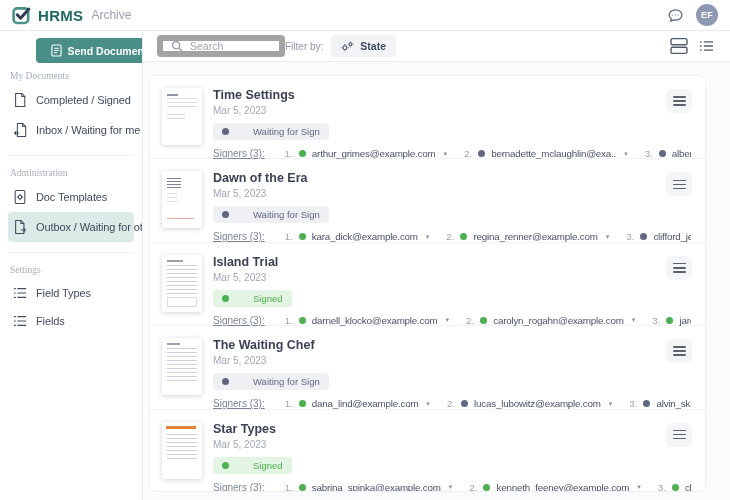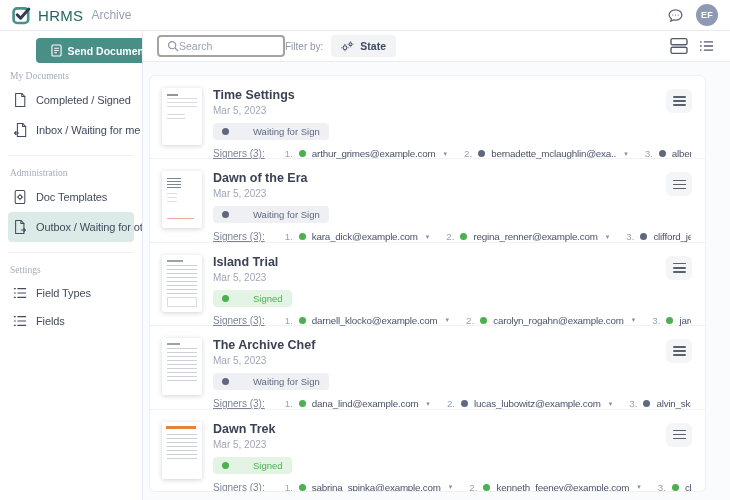--- a/index.html
+++ b/index.html
@@ -3,21 +3,21 @@
 <meta charset="utf-8">
 <style>
   * { box-sizing: border-box; margin: 0; padding: 0; }
   html,body { width:730px; height:500px; }
   body { font-family:"Liberation Sans", sans-serif; background:#fff; -webkit-font-smoothing:antialiased; }
   .app { width:730px; height:500px; display:flex; flex-direction:column; overflow:hidden; background:#fff; }
 
   
   .header { flex:0 0 31px; display:flex; align-items:center; padding:0 12px; border-bottom:1px solid #e9ebf0; background:#fff; }
   .brand { display:flex; align-items:center; gap:6px; }
-  .brand-name { font-size:15px; font-weight:normal; color:#1e6861; letter-spacing:.3px; }
+  .brand-name { font-size:15px; font-weight:bold; color:#1e6861; letter-spacing:.3px; }
   .brand-suffix { font-size:12px; color:#9aa2b1; margin-left:2px; }
   .header-right { margin-left:auto; display:flex; align-items:center; gap:12px; }
   .chat-btn { background:none; border:none; cursor:pointer; display:flex; align-items:center; }
   .avatar { width:22px; height:22px; border-radius:50%; background:#8e99b4; color:#fff; font-size:9px; font-weight:bold; display:flex; align-items:center; justify-content:center; letter-spacing:.3px; cursor:pointer; }
 
   
   .body-row { flex:1; display:flex; min-height:0; }
   .sidebar { flex:0 0 143px; background:#fff; border-right:1px solid #e9ebf0; padding:7px 8px; overflow:hidden; }
   .main { flex:1; display:flex; flex-direction:column; background:#fafbfc; min-width:0; }
 
@@ -26,21 +26,21 @@
   .nav-section { margin-top:8px; }
   .nav-section + .nav-section { border-top:1px solid #edeff2; margin-top:10px; padding-top:6px; }
   .nav-label { font-size:9.5px; color:#a6adbb; margin:6px 2px 4px;font-family:Liberation Serif, serif; }
   .nav-item { display:flex; align-items:center; gap:9px; padding:7px 5px; border-radius:4px; cursor:pointer; color:#414a5c; }
   .nav-item.active { background:#dcebe7; }
   .nav-icon { display:flex; align-items:center; flex:0 0 14px; }
   .nav-text { font-size:11px; white-space:nowrap; letter-spacing:-.1px; }
 
   
   .toolbar { flex:0 0 31px; display:flex; align-items:center; background:#fff; border-bottom:1px solid #e9ebf0; padding:0 14px; }
-  .search-box { display:flex; align-items:center; width:128px; height:22px; border:2px solid #a3a3a3; border-radius:4px; background:#fff; padding:0 8px; }
+  .search-box { display:flex; align-items:center; gap:7px; width:128px; height:22px; border:6px solid #a3a3a3; border-radius:4px; background:#fff; padding:0 8px; }
   .search-box input { border:none; outline:none; width:100%; font-size:10.5px; font-family:inherit; color:#3f4657; background:transparent; }
   .search-box input::placeholder { color:#9aa2b1; }
   .filter-label { font-size:10px; color:#8e96a6; }
   .state-chip { margin-left:8px; display:flex; align-items:center; gap:6px; background:#f1f3f5; border:none; border-radius:4px; height:22px; padding:0 10px; font-size:10.5px; font-weight:bold; color:#3f4a61; font-family:inherit; cursor:pointer; }
   .view-toggles { margin-left:auto; display:flex; align-items:center; gap:6px; }
   .view-toggles button { background:none; border:none; cursor:pointer; display:flex; align-items:center; padding:2px; }
 
   
   .content { flex:1; overflow:hidden; padding:13px 24px 8px 6px; }
   .card { background:#fff; border:1px solid #eef0f3; border-radius:6px; height:100%; overflow:hidden; }
@@ -381,21 +381,21 @@
                 <span></span>
                 <span></span>
               </button>
   </div>
 
   <div class="doc-row">
     <div class="thumb thumb-dense2">
                 <div class="tlines"></div>
               </div>
     <div class="doc-main">
-      <div class="doc-title">The Archive Chef</div>
+      <div class="doc-title">The Waiting Chef</div>
       <div class="doc-date">Mar 5, 2023</div>
       <span class="badge waiting">
         <span class="bdot"></span>
         <span>Waiting for Sign</span>
       </span>
       <div class="signers-row">
         <span class="signers-link">Signers (3):</span>
         <span class="signers-list">
   <span class="signer">
     <span class="s-num">1.</span>
@@ -425,21 +425,21 @@
                 <span></span>
                 <span></span>
               </button>
   </div>
 
   <div class="doc-row">
     <div class="thumb thumb-orange">
                 <div class="tlines"></div>
               </div>
     <div class="doc-main">
-      <div class="doc-title">Dawn Trek</div>
+      <div class="doc-title">Star Types</div>
       <div class="doc-date">Mar 5, 2023</div>
       <span class="badge signed">
         <span class="bdot"></span>
         <span>Signed</span>
       </span>
       <div class="signers-row">
         <span class="signers-link">Signers (3):</span>
         <span class="signers-list">
   <span class="signer">
     <span class="s-num">1.</span>

